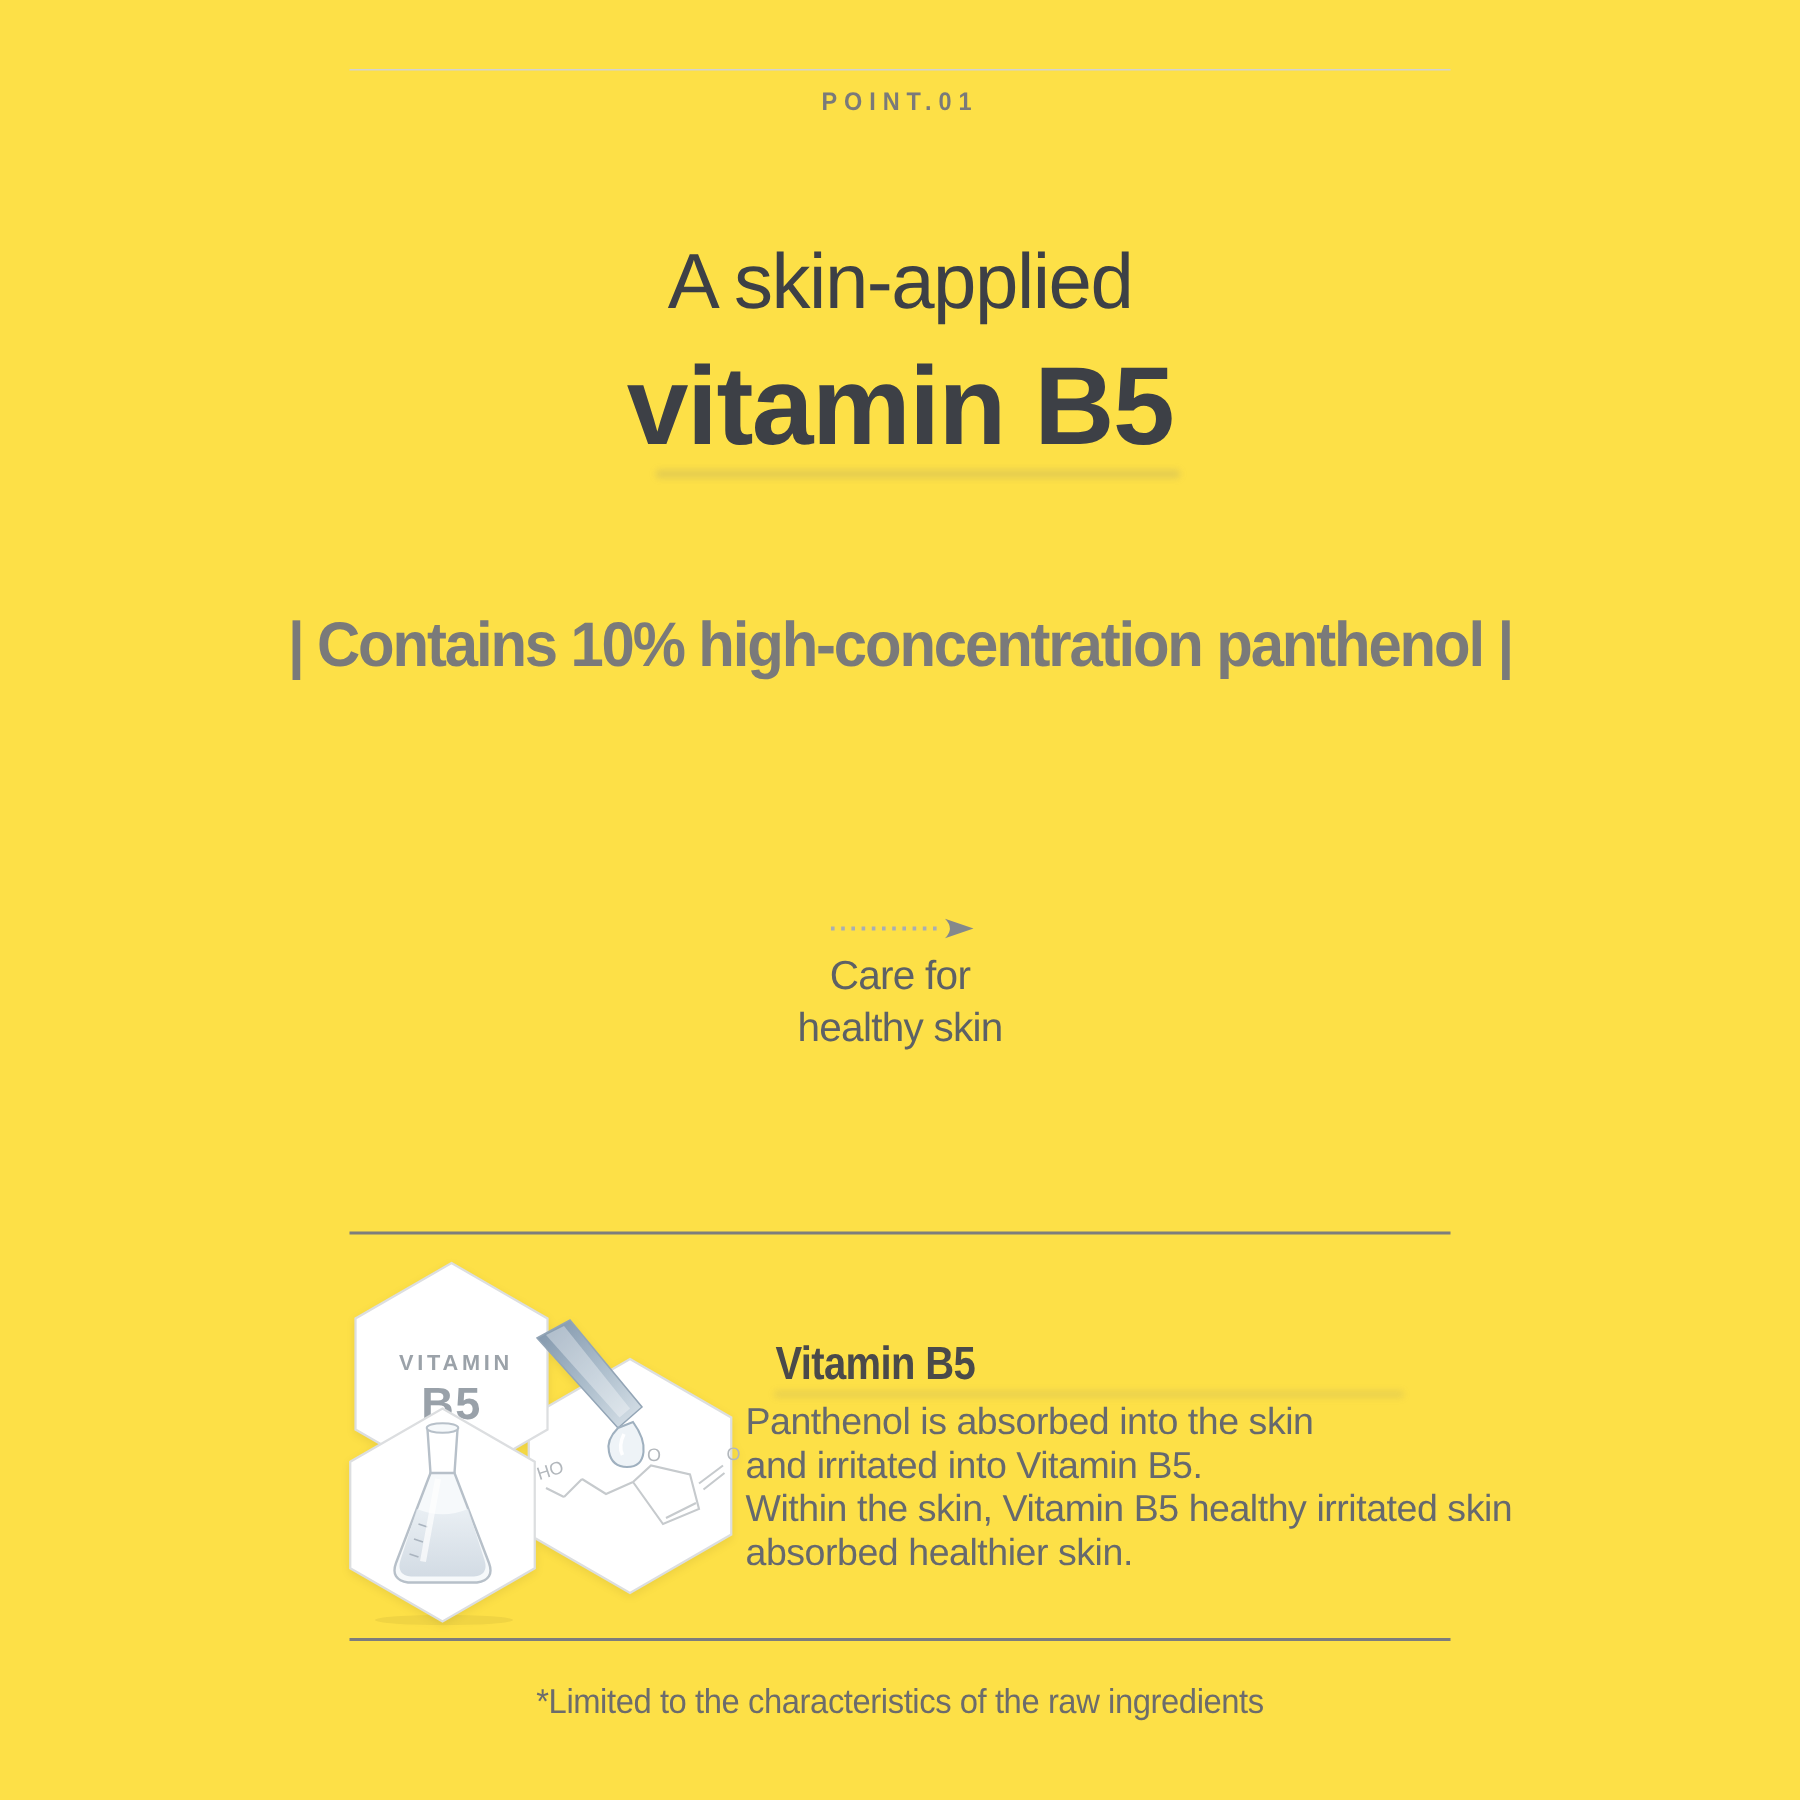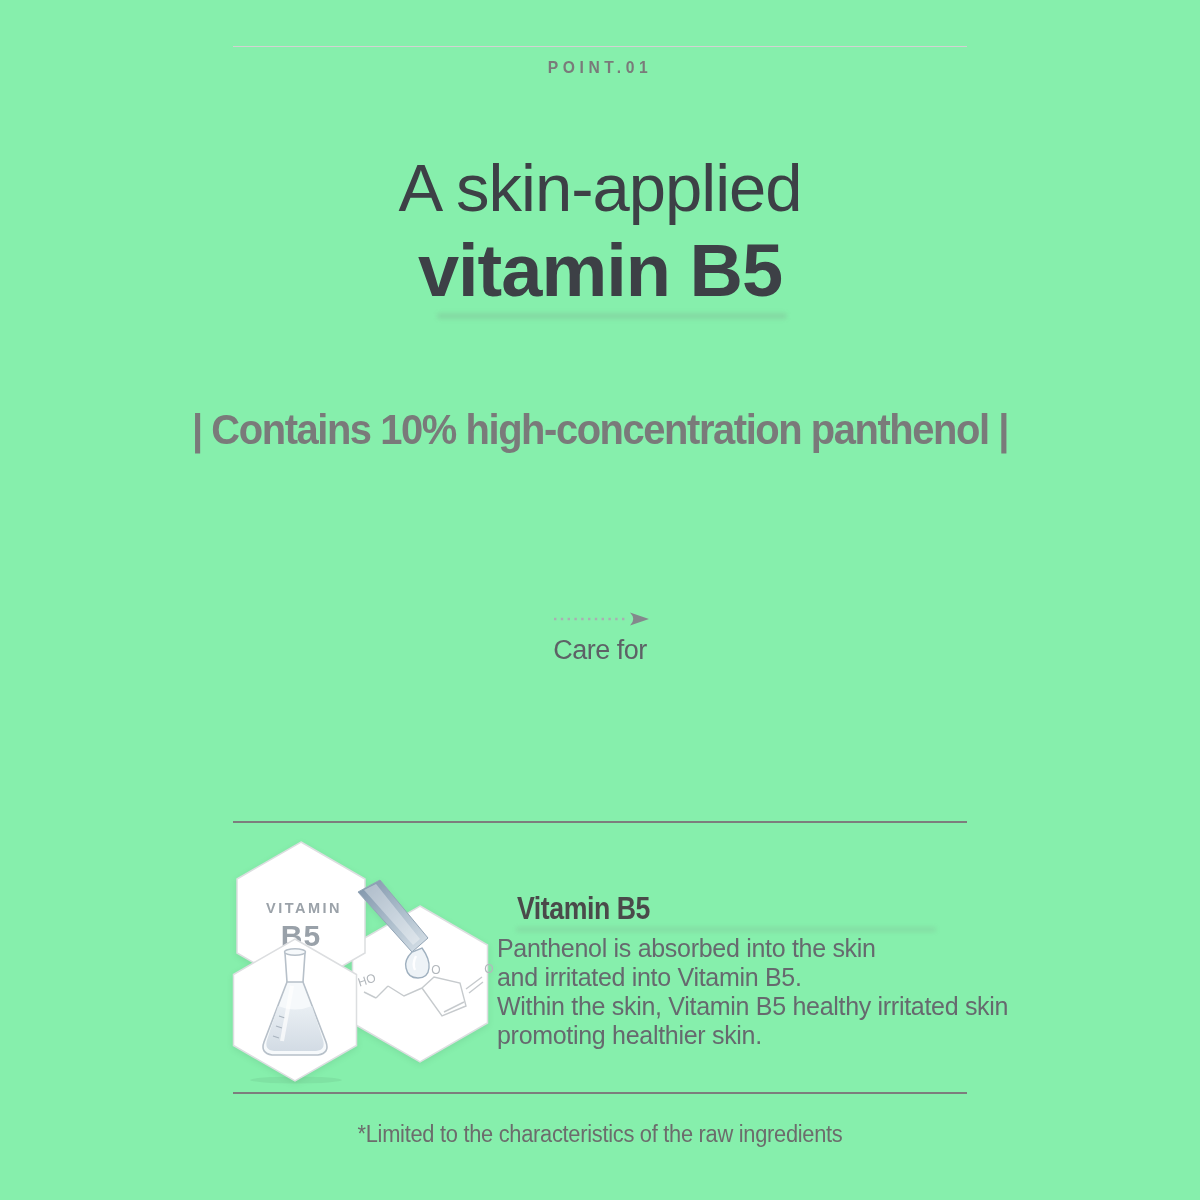--- a/index.html
+++ b/index.html
@@ -11,21 +11,21 @@
     width: 1200px;
     height: 1200px;
     font-family: "Liberation Sans", "DejaVu Sans", sans-serif;
     -webkit-font-smoothing: antialiased;
   }
   .canvas {
     position: relative;
     width: 1200px;
     height: 1200px;
     overflow: hidden;
-    background: #86efac;
+    background: #fde047;
   }
   .rule {
     position: absolute;
     left: 233px;
     width: 734px;
   }
   .rule.thin   { top: 46px;  height: 1px; background: #d2d2d2; }
   .rule.panel-top    { top: 821px;  height: 2px; background: #7d7d7d; }
   .rule.panel-bottom { top: 1092px; height: 2px; background: #7d7d7d; }
 
@@ -43,21 +43,21 @@
 
   .main-title {
     position: absolute;
     left: 0; right: 0;
     top: 146px;
     text-align: center;
     color: #3d4046;
   }
   .title-line1 {
     display: block;
-    font-size: 67px;
+    font-size: 52px;
     font-weight: 400;
     letter-spacing: -1px;
     line-height: 84px;
   }
   .title-line2 {
     display: block;
     font-size: 74px;
     font-weight: 700;
     letter-spacing: -1px;
     line-height: 82px;
@@ -186,20 +186,21 @@
 
   <div class="subtitle">| Contains 10% high-concentration panthenol |</div>
 
   <svg class="care-arrow" viewBox="0 0 100 18">
     <line x1="2" y1="9" x2="76" y2="9" stroke="#aaaeb2" stroke-width="2.6" stroke-dasharray="2.4 4.4"></line>
     <path d="M78 2.5 L97 9 L78 15.5 Q84.5 9 78 2.5 Z" fill="#84888c"></path>
   </svg>
 
   <div class="care-caption">
     <span>Care for</span>
+    <span>healthy skin</span>
   </div>
 
   <div class="rule panel-top"></div>
   <div class="rule panel-bottom"></div>
 
   <svg class="hex-art" viewBox="0 0 272 248">
     <defs>
       <linearGradient id="dropGrad" x1="0" y1="0" x2="1" y2="1">
         <stop offset="0" stop-color="#7e93a9"></stop>
         <stop offset="0.55" stop-color="#aebfcd"></stop>
@@ -258,18 +259,18 @@
       <path d="M186,120 Q182,128 185,134" stroke="#ffffff" stroke-width="2.4" fill="none" opacity="0.9"></path>
     </g>
   </svg>
 
   <div class="info-heading">Vitamin B5</div>
   <div class="remnant info-remnant"></div>
   <div class="info-body">
     <span>Panthenol is absorbed into the skin</span>
     <span>and irritated into Vitamin B5.</span>
     <span>Within the skin, Vitamin B5 healthy irritated skin</span>
-    <span>promoting healthier skin.</span>
+    <span>absorbed healthier skin.</span>
   </div>
 
   <div class="footnote">*Limited to the characteristics of the raw ingredients</div>
 
 </div>
 
 </body></html>

